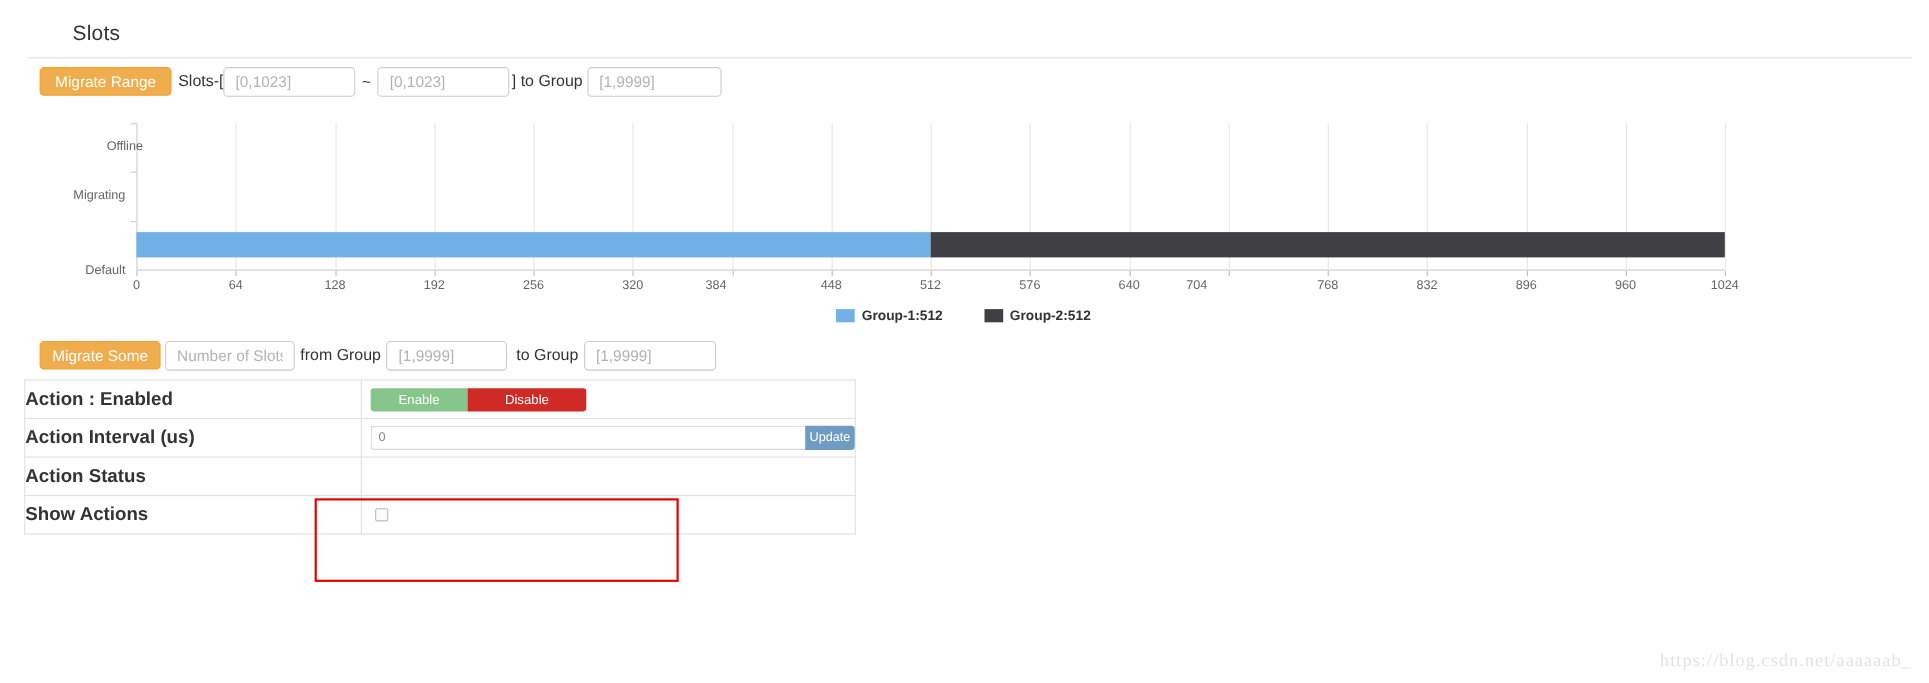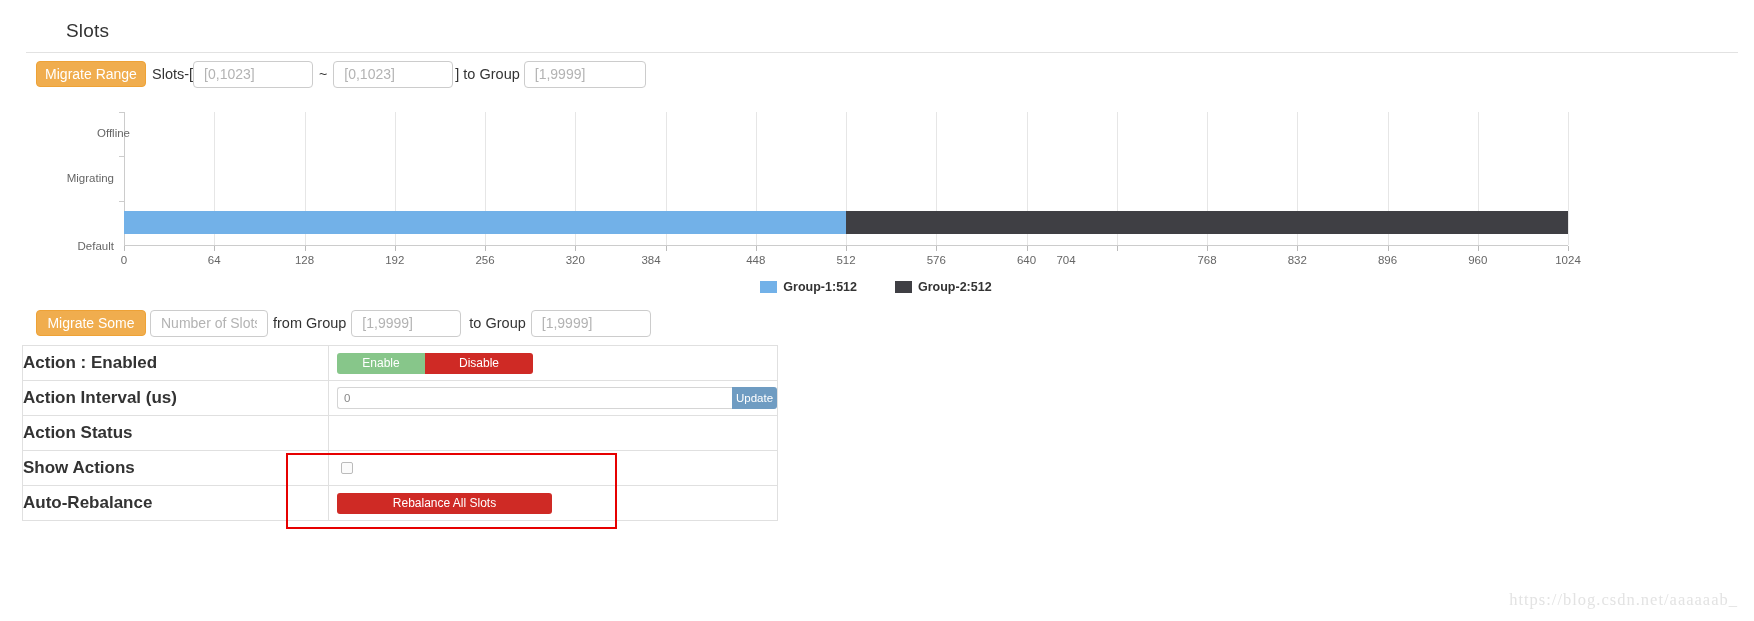--- a/index.html
+++ b/index.html
@@ -71,21 +71,21 @@
   
   #migrate-range-row {
     position: absolute;
     left: 36px;
     top: 61px;
     height: 26px;
     display: flex;
     align-items: center;
   }
   #migrate-range-row .btn-orange {
-    width: 110px;
+    width: 120px;
     height: 26px;
     line-height: 24px;
   }
   #migrate-range-row .lbl-a { margin-left: 6px; }
   #migrate-range-row .lbl-c { margin-left: 2px; margin-right: 4px; }
   #migrate-range-row .in1, #migrate-range-row .in2 {
     width: 120px; height: 27px;
   }
   #migrate-range-row .in3 { width: 122px; height: 27px; }
   #migrate-range-row .tilde { margin: 0 6px; color: #333; font-size: 14px; }
@@ -379,21 +379,21 @@
       <div class="x-tick-label" style="left: 625px;">384</div>
       <div class="x-tick-mark" style="left: 729.75px;"></div>
       <div class="x-tick-label" style="left: 729.75px;">448</div>
       <div class="x-tick-mark" style="left: 820px;"></div>
       <div class="x-tick-label" style="left: 820px;">512</div>
       <div class="x-tick-mark" style="left: 910.25px;"></div>
       <div class="x-tick-label" style="left: 910.25px;">576</div>
       <div class="x-tick-mark" style="left: 1000.5px;"></div>
       <div class="x-tick-label" style="left: 1000.5px;">640</div>
       <div class="x-tick-mark" style="left: 1090.75px;"></div>
-      <div class="x-tick-label" style="left: 1040px;">704</div>
+      <div class="x-tick-label" style="left: 1062px;">704</div>
       <div class="x-tick-mark" style="left: 1181px;"></div>
       <div class="x-tick-label" style="left: 1181px;">768</div>
       <div class="x-tick-mark" style="left: 1271.25px;"></div>
       <div class="x-tick-label" style="left: 1271.25px;">832</div>
       <div class="x-tick-mark" style="left: 1361.5px;"></div>
       <div class="x-tick-label" style="left: 1361.5px;">896</div>
       <div class="x-tick-mark" style="left: 1451.75px;"></div>
       <div class="x-tick-label" style="left: 1451.75px;">960</div>
       <div class="x-tick-mark" style="left: 1542px;"></div>
       <div class="x-tick-label" style="left: 1542px;">1024</div>
@@ -460,26 +460,18 @@
       <td class="val status-cell"></td>
     </tr>
     <tr>
       <td class="key">Show Actions</td>
       <td class="val">
         <div class="val-inner">
           <div class="show-actions-checkbox"></div>
         </div>
       </td>
     </tr>
-    <tr>
-      <td class="key">Auto-Rebalance</td>
-      <td class="val">
-        <div class="val-inner">
-          <div class="rebalance-btn">Rebalance All Slots</div>
-        </div>
-      </td>
-    </tr>
   </tbody>
 </table>
 
 <div id="annotation-box"></div>
 
 <div id="watermark">https://blog.csdn.net/aaaaaab_</div>
 
 </body></html>

